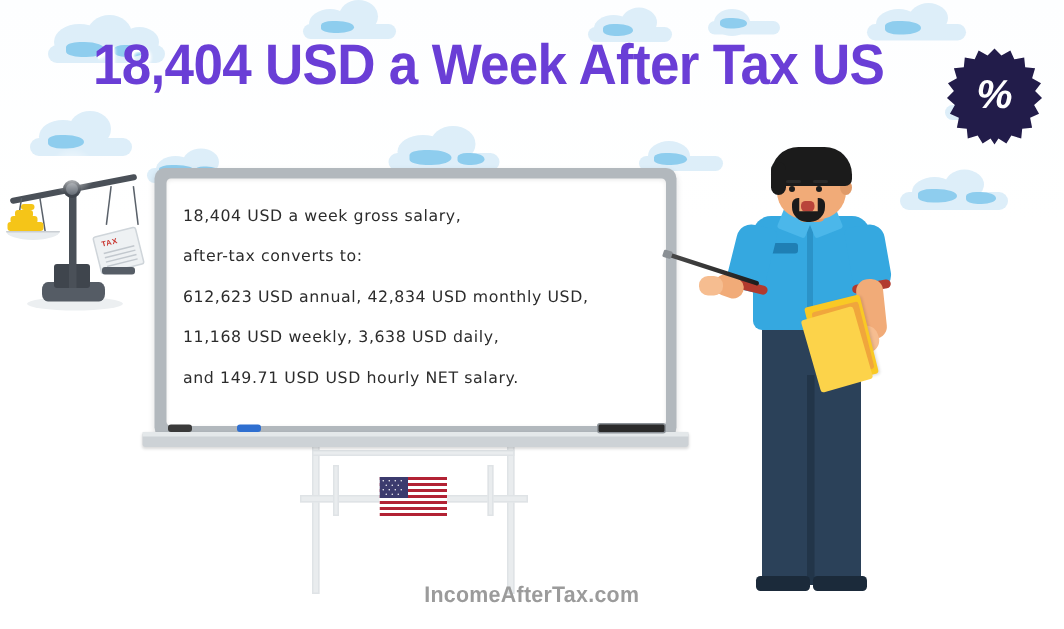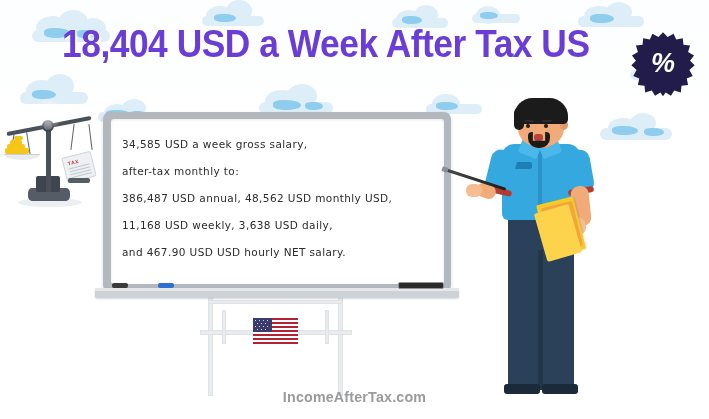--- a/index.html
+++ b/index.html
@@ -361,25 +361,25 @@
     <div class="star" style="left:10px;top:8px;"></div>
     <div class="star" style="left:14px;top:8px;"></div>
     <div class="star" style="left:4px;top:11px;"></div>
     <div class="star" style="left:8px;top:11px;"></div>
     <div class="star" style="left:12px;top:11px;"></div>
   </div>
 
   <div id="board">
     <div class="inner">
       <div id="boardtext">
-        <div>34,585 USD a week gross salary,</div>
-        <div>after-tax monthly to:</div>
-        <div>386,487 USD annual, 48,562 USD monthly USD,</div>
+        <div>18,404 USD a week gross salary,</div>
+        <div>after-tax converts to:</div>
+        <div>612,623 USD annual, 42,834 USD monthly USD,</div>
         <div>11,168 USD weekly, 3,638 USD daily,</div>
-        <div>and 467.90 USD USD hourly NET salary.</div>
+        <div>and 149.71 USD USD hourly NET salary.</div>
       </div>
     </div>
   </div>
 
   <div id="tray">
       <div class="lip"></div>
     </div>
   <div class="marker" style="left:112px;width:16px;background:#3a3a3a;"></div>
   <div class="marker" style="left:158px;width:16px;background:#2f6fd0;"></div>
   <div id="eraser"></div>

